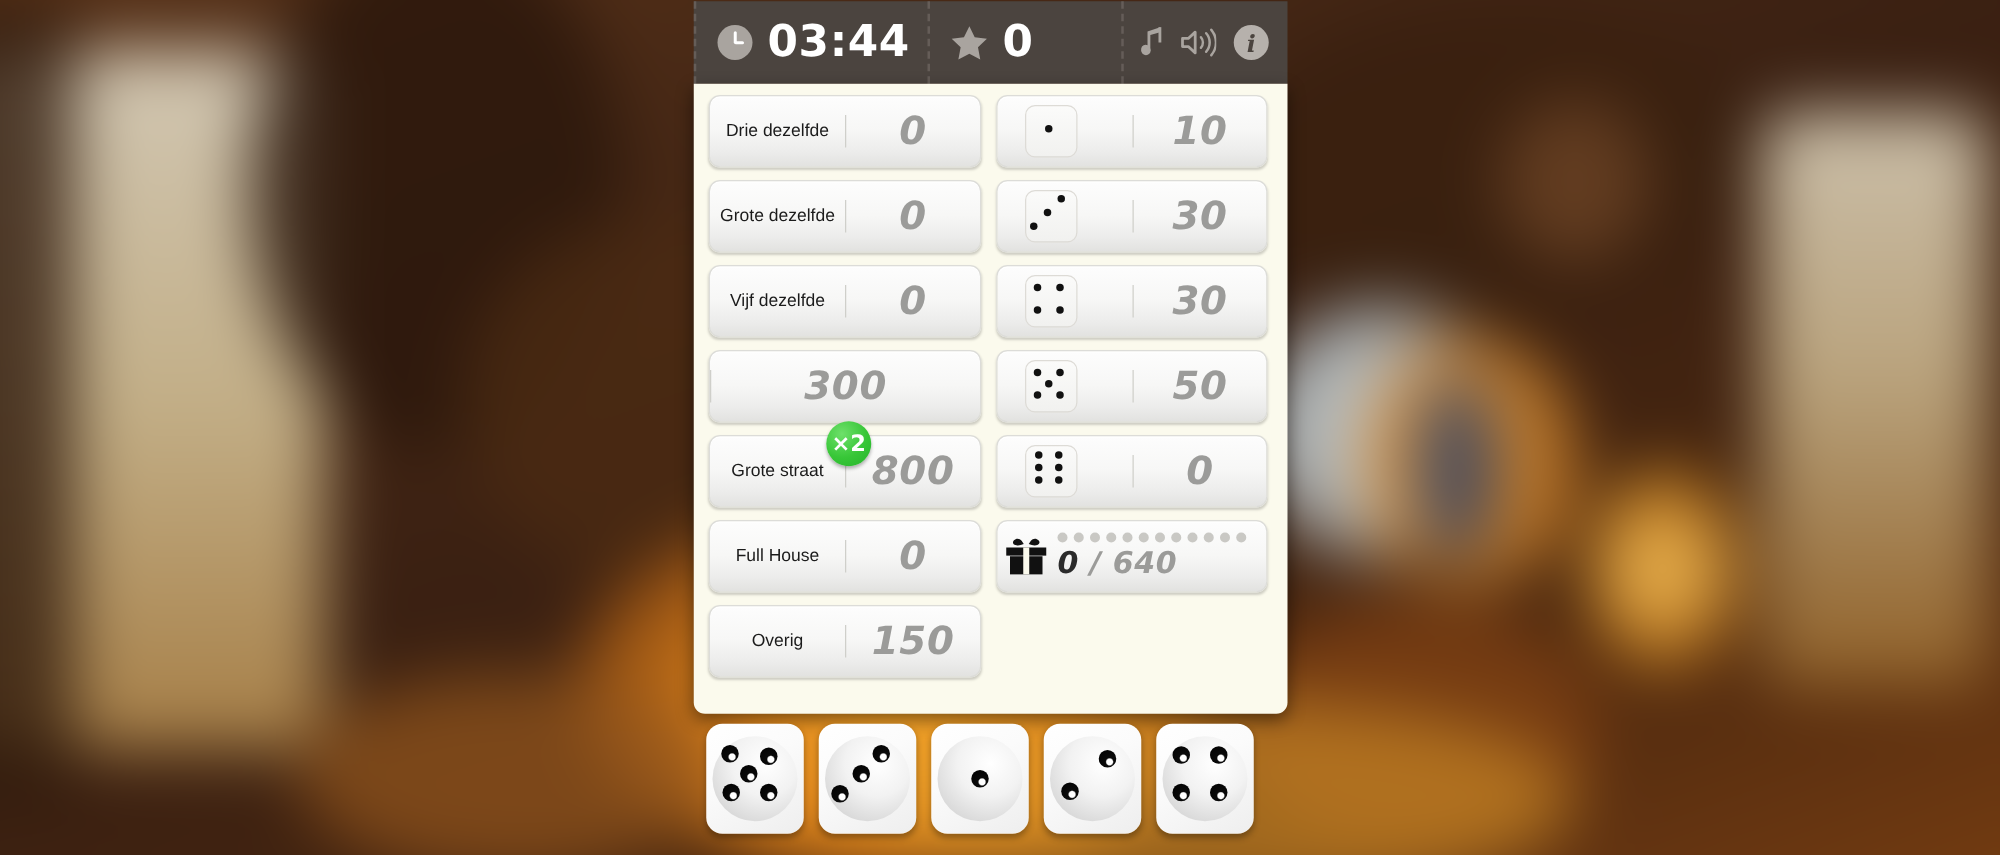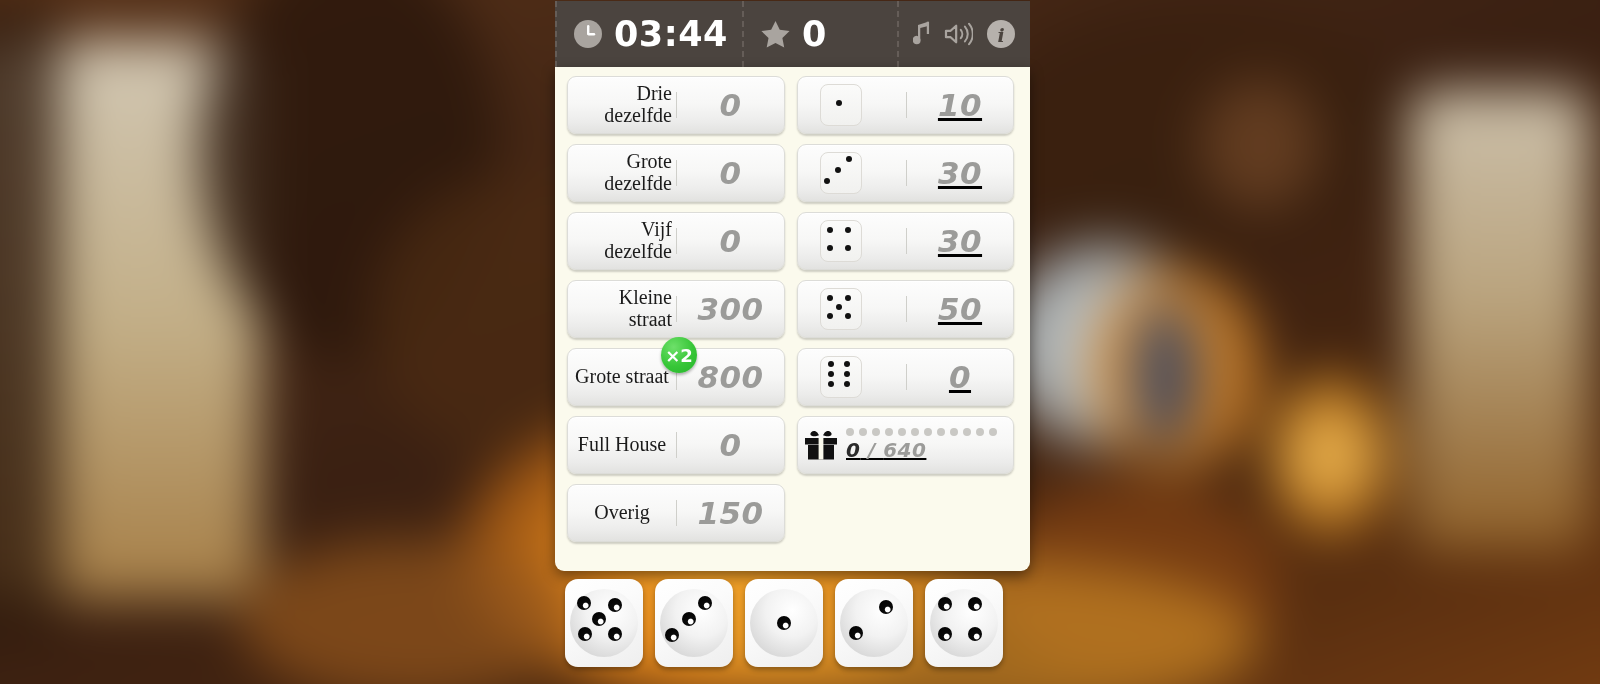--- a/index.html
+++ b/index.html
@@ -66,43 +66,43 @@
     width: 475px; height: 504px;
     background: #fbfaed;
     border-radius: 0 0 9px 9px;
     box-shadow: 0 5px 14px rgba(0,0,0,.45);
     padding: 9px 12px 10px 12px;
     display: flex;
     gap: 12px;
   }
   .col { display: flex; flex-direction: column; gap: 10px; }
   #col-left  { width: 218px; }
-  #col-right { width: 217px; text-decoration: underline; }
+  #col-right { width: 217px; }
 
   
   .row {
     position: relative;
     height: 58px;
     border-radius: 9px;
     background: linear-gradient(to bottom, #fdfdfd 0%, #f7f7f6 48%, #ececeb 80%, #e2e2e0 100%);
     border: 1px solid #dcdcd8;
     box-shadow: 0 2px 2px rgba(0,0,0,.18), inset 0 1px 0 #ffffff;
     display: flex;
     align-items: center;
     cursor: default;
   }
   .row .label-box {
     width: 108px;
     display: flex; align-items: center; justify-content: center;
     padding: 0 4px;
   }
   .row .label {
-    font-size: 20px; color: #1b1b1b;
-    text-align: right; line-height: 1.08;
-    font-family: Liberation Serif, serif;
+    font-size: 14px; color: #1b1b1b;
+    text-align: center; line-height: 1.08;
+    font-family: Liberation Sans, sans-serif;
   }
   .row .divider {
     width: 1px; height: 26px; background: #cfcfca;
   }
   .row .value-box {
     flex: 1;
     display: flex; align-items: center; justify-content: center;
   }
   .row .value {
     font-size: 31px; font-style: italic;
@@ -126,21 +126,21 @@
   }
   .die-mini-box { width: 108px; display:flex; align-items:center; }
 
   
   .gift-row .gift-box { width: 62px; display:flex; align-items:center; justify-content:center; }
   .gift-ico { width: 34px; height: 30px; display:block; }
   .gift-right { flex:1; display:flex; flex-direction:column; justify-content:center; gap:2px; padding-right: 16px;}
   .dots { display:flex; gap:5px; padding-left: 2px;}
   .dots i { width:8px; height:8px; border-radius:50%; background:#c9c8c4; display:block; }
   .gift-text {
-    font-size: 20px; font-style: italic; font-weight: bold;
+    font-size: 24px; font-style: italic; font-weight: bold;
     color: #9b9b99; letter-spacing: .5px; padding-left: 2px;
   }
   .gift-text .cur { color: #2b2b2b; }
 
   
   .badge {
     position: absolute;
     left: 93px; top: -12px;
     width: 36px; height: 36px;
     border-radius: 50%;
@@ -285,23 +285,20 @@
         <div class="label-box">
           <span class="label">Vijf dezelfde</span>
         </div>
         <div class="divider"></div>
         <div class="value-box">
           <span class="value">0</span>
         </div>
       </div>
 
       <div class="row">
-        <div class="label-box">
-          <span class="label">Kleine straat</span>
-        </div>
         <div class="divider"></div>
         <div class="value-box">
           <span class="value">300</span>
         </div>
       </div>
 
       <div class="row">
         <div class="label-box">
           <span class="label">Grote straat</span>
         </div>

